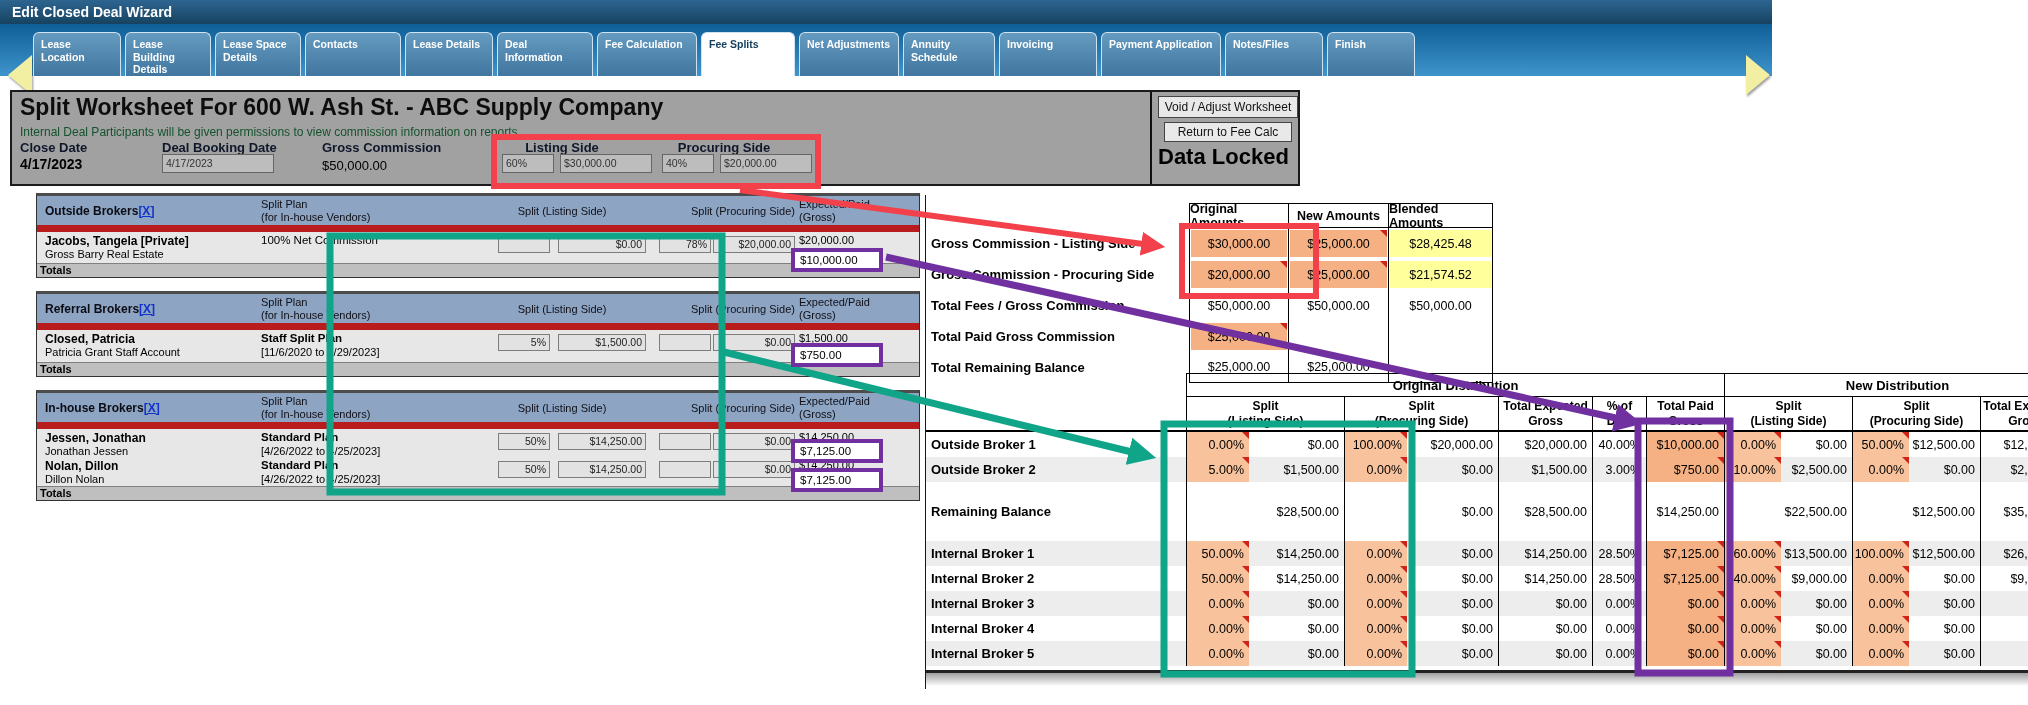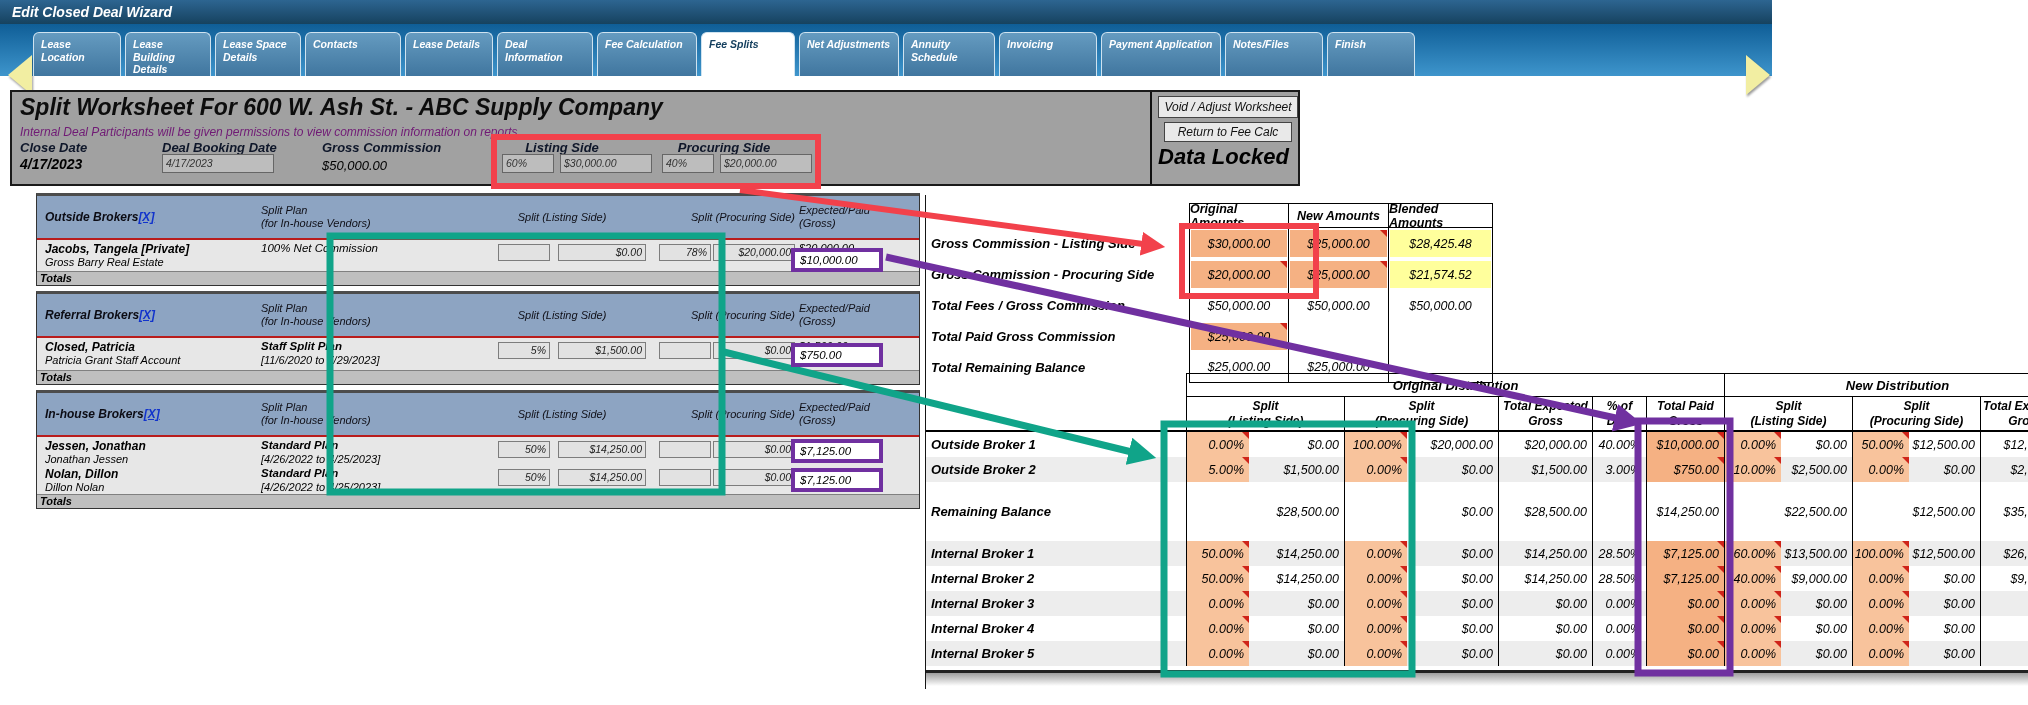--- a/index.html
+++ b/index.html
@@ -1,17 +1,17 @@
 <!DOCTYPE html>
 <html style="--orange: #f8c39c; --orangedeep: #f5b183; --yellow: #ffff9c; --purple: #7030a0; --mkred: #cf2419;"><head>
 <meta charset="utf-8">
 <style>
   html,body{margin:0;padding:0;background:#fff;}
   .page{position:relative;width:2028px;height:705px;overflow:hidden;background:#fff;
-        font-family:"Liberation Sans",sans-serif;color:#000;font-style:italic;}
+        font-family:"Liberation Sans",sans-serif;color:#000;}
 
   
   .titlebar{position:absolute;left:0;top:0;width:1772px;height:24px;
     background:linear-gradient(#2d6591,#16425f);color:#fff;font-weight:bold;font-size:14px;
     padding:4px 0 0 12px;box-sizing:border-box;}
   .tabbar{position:absolute;left:0;top:24px;width:1772px;height:52px;
     background:linear-gradient(#0f5e97,#3e95cc);}
   .tab{position:absolute;top:8px;height:44px;box-sizing:border-box;
     background:linear-gradient(#659bc0,#40769f);border:1px solid #cfe3f0;border-bottom:none;
     border-radius:6px 6px 0 0;color:#fff;font-weight:bold;font-size:10.5px;line-height:12.5px;
@@ -19,34 +19,34 @@
   .tab.active{background:#fff;color:#15405f;}
   .navarrow{position:absolute;width:0;height:0;border-top:20px solid transparent;border-bottom:20px solid transparent;
     filter:drop-shadow(1px 2px 1px rgba(0,0,0,.4));}
   .navarrow.left{left:8px;top:31px;border-right:24px solid #f2eea2;}
   .navarrow.right{left:1746px;top:31px;border-left:24px solid #f2eea2;}
 
   
   .grayheader{position:absolute;left:10px;top:90px;width:1290px;height:96px;background:#a1a1a1;
     border:2px solid #1a1a1a;box-sizing:border-box;}
   .ws-title{position:absolute;left:8px;top:2px;font-size:23px;font-weight:bold;color:#0d0d0d;}
-  .ws-sub{position:absolute;left:8px;top:33px;font-size:12px;color:#701a75;}
+  .ws-sub{position:absolute;left:8px;top:33px;font-size:12px;color:#14532d;}
   .hlbl{position:absolute;top:48px;font-size:13px;font-weight:bold;color:#0f172a;}
   .hval{position:absolute;font-size:14px;font-weight:bold;}
   .hfld{position:absolute;top:62px;height:19px;background:#bdbdbd;border:1px solid #666;
     font-size:10.5px;line-height:17px;padding:0 3px;color:#333;box-sizing:border-box;}
   .vsep{position:absolute;left:1138px;top:0;height:100%;border-left:2px solid #111;}
   .gbtn{position:absolute;background:#e9e9e9;border:1px solid #444;font-size:12px;color:#111;
     text-align:center;box-sizing:border-box;cursor:pointer;font-family:"Liberation Sans",sans-serif;}
   .status{position:absolute;left:1146px;top:52px;font-size:22px;font-weight:bold;color:#000;}
 
   
   .bsection{position:absolute;left:36px;width:884px;background:#e7e7e7;border:1px solid #333;
     border-top:3px solid #4c4c4c;box-sizing:border-box;z-index:5;}
-  .bhead{position:relative;height:44px;background:#8da4c2;border-bottom:2px solid #b91c1c;box-sizing:border-box;}
+  .bhead{position:relative;height:36px;background:#8da4c2;border-bottom:7px solid #b91c1c;box-sizing:border-box;}
   .bh-title{position:absolute;left:8px;top:0;bottom:0;display:flex;align-items:center;
     font-size:12px;font-weight:bold;color:#0c0c14;}
   .bh-title a{color:#1133cc;text-decoration:underline;font-weight:bold;cursor:pointer;}
   .bh-col{position:absolute;top:50%;transform:translateY(-50%);font-size:11px;color:#101018;line-height:13px;}
   .brow{position:relative;background:#e7e7e7;text-align:right;}
   .bname1{position:absolute;left:8px;top:2px;font-size:12px;font-weight:bold;}
   .bname2{position:absolute;left:8px;top:16px;font-size:11px;}
   .bplan1{position:absolute;left:224px;top:2px;font-size:11.5px;}
   .bplan2{position:absolute;left:224px;top:16px;font-size:11px;}
   .fld{position:absolute;top:4px;height:17px;background:#e2e2e2;border:1px solid #7d7d7d;

